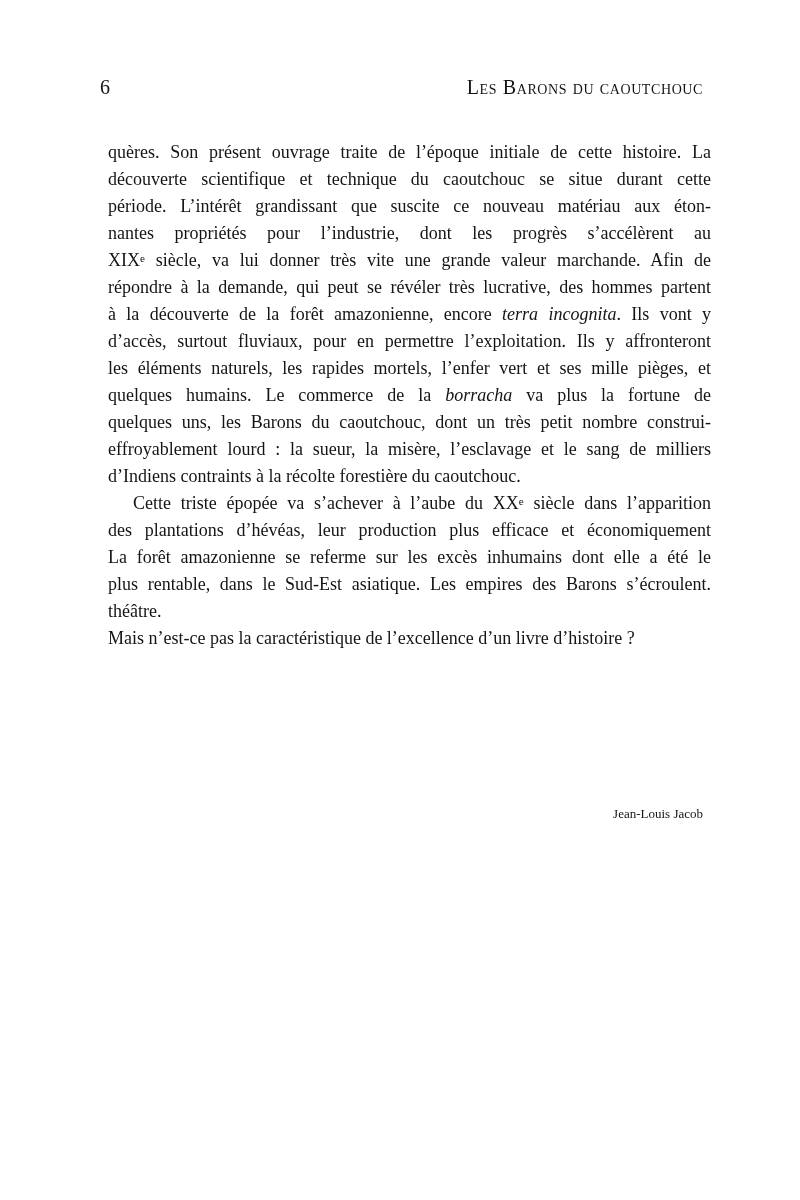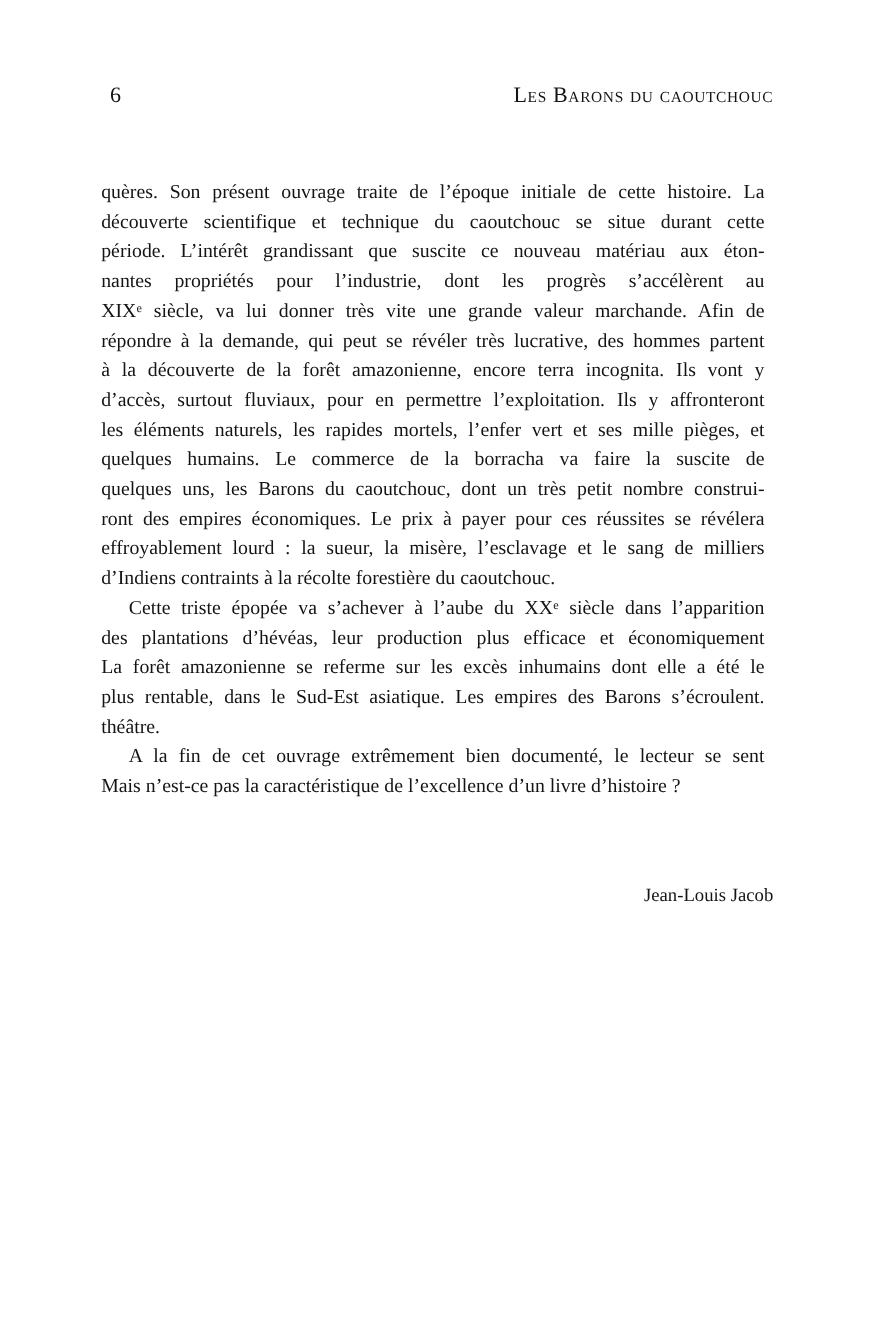--- a/index.html
+++ b/index.html
@@ -35,50 +35,50 @@
     left: 0;
     right: 0;
     top: 0;
     text-align: right;
     font-variant: small-caps;
     letter-spacing: 0.6px;
   }
   .body-text {
     position: absolute;
     top: 139px;
-    left: 92px;
+    left: 108px;
     width: 603px;
     font-size: 18px;
     line-height: 27px;
-    margin-top: 22px;
   }
   .line {
     text-align: justify;
     text-align-last: justify;
   }
   .line.last {
     text-align-last: left;
   }
   .line.indent {
     text-indent: 25px;
   }
   .italic {
+    font-style: italic;
   }
   .sup {
     font-size: 0.62em;
     vertical-align: 0.38em;
     line-height: 0;
   }
   .signature {
     position: absolute;
     top: 800px;
     left: 100px;
     width: 603px;
     text-align: right;
-    font-size: 17px;
+    font-size: 13px;
     line-height: 27px;
   }
 </style>
 </head>
 <body>
 
 <div class="page">
   <div class="header-row">
     <span class="page-number">6</span>
     <span class="running-title">Les Barons du caoutchouc</span>
@@ -87,28 +87,26 @@
   <div class="body-text">
       <div class="line"><span>quères. Son présent ouvrage traite de l’époque initiale de cette histoire. La</span></div>
       <div class="line"><span>découverte scientifique et technique du caoutchouc se situe durant cette</span></div>
       <div class="line"><span>période. L’intérêt grandissant que suscite ce nouveau matériau aux éton-</span></div>
       <div class="line"><span>nantes propriétés pour l’industrie, dont les progrès s’accélèrent au</span></div>
       <div class="line"><span>XIX</span><span class="sup">e</span><span> siècle, va lui donner très vite une grande valeur marchande. Afin de</span></div>
       <div class="line"><span>répondre à la demande, qui peut se révéler très lucrative, des hommes partent</span></div>
       <div class="line"><span>à la découverte de la forêt amazonienne, encore </span><span class="italic">terra incognita</span><span>. Ils vont y</span></div>
       <div class="line"><span>d’accès, surtout fluviaux, pour en permettre l’exploitation. Ils y affronteront</span></div>
       <div class="line"><span>les éléments naturels, les rapides mortels, l’enfer vert et ses mille pièges, et</span></div>
-      <div class="line"><span>quelques humains. Le commerce de la </span><span class="italic">borracha</span><span> va faire la suscite de</span></div>
+      <div class="line"><span>quelques humains. Le commerce de la </span><span class="italic">borracha</span><span> va plus la fortune de</span></div>
       <div class="line"><span>quelques uns, les Barons du caoutchouc, dont un très petit nombre construi-</span></div>
-      <div class="line"><span>ront des empires économiques. Le prix à payer pour ces réussites se révélera</span></div>
       <div class="line"><span>effroyablement lourd : la sueur, la misère, l’esclavage et le sang de milliers</span></div>
       <div class="line last"><span>d’Indiens contraints à la récolte forestière du caoutchouc.</span></div>
       <div class="line indent"><span>Cette triste épopée va s’achever à l’aube du XX</span><span class="sup">e</span><span> siècle dans l’apparition</span></div>
       <div class="line"><span>des plantations d’hévéas, leur production plus efficace et économiquement</span></div>
       <div class="line"><span>La forêt amazonienne se referme sur les excès inhumains dont elle a été le</span></div>
       <div class="line"><span>plus rentable, dans le Sud-Est asiatique. Les empires des Barons s’écroulent.</span></div>
       <div class="line last"><span>théâtre.</span></div>
-      <div class="line indent"><span>A la fin de cet ouvrage extrêmement bien documenté, le lecteur se sent</span></div>
       <div class="line last"><span>Mais n’est-ce pas la caractéristique de l’excellence d’un livre d’histoire ?</span></div>
     </div>
 
   <div class="signature">Jean-Louis Jacob</div>
 </div>
 
 </body></html>

